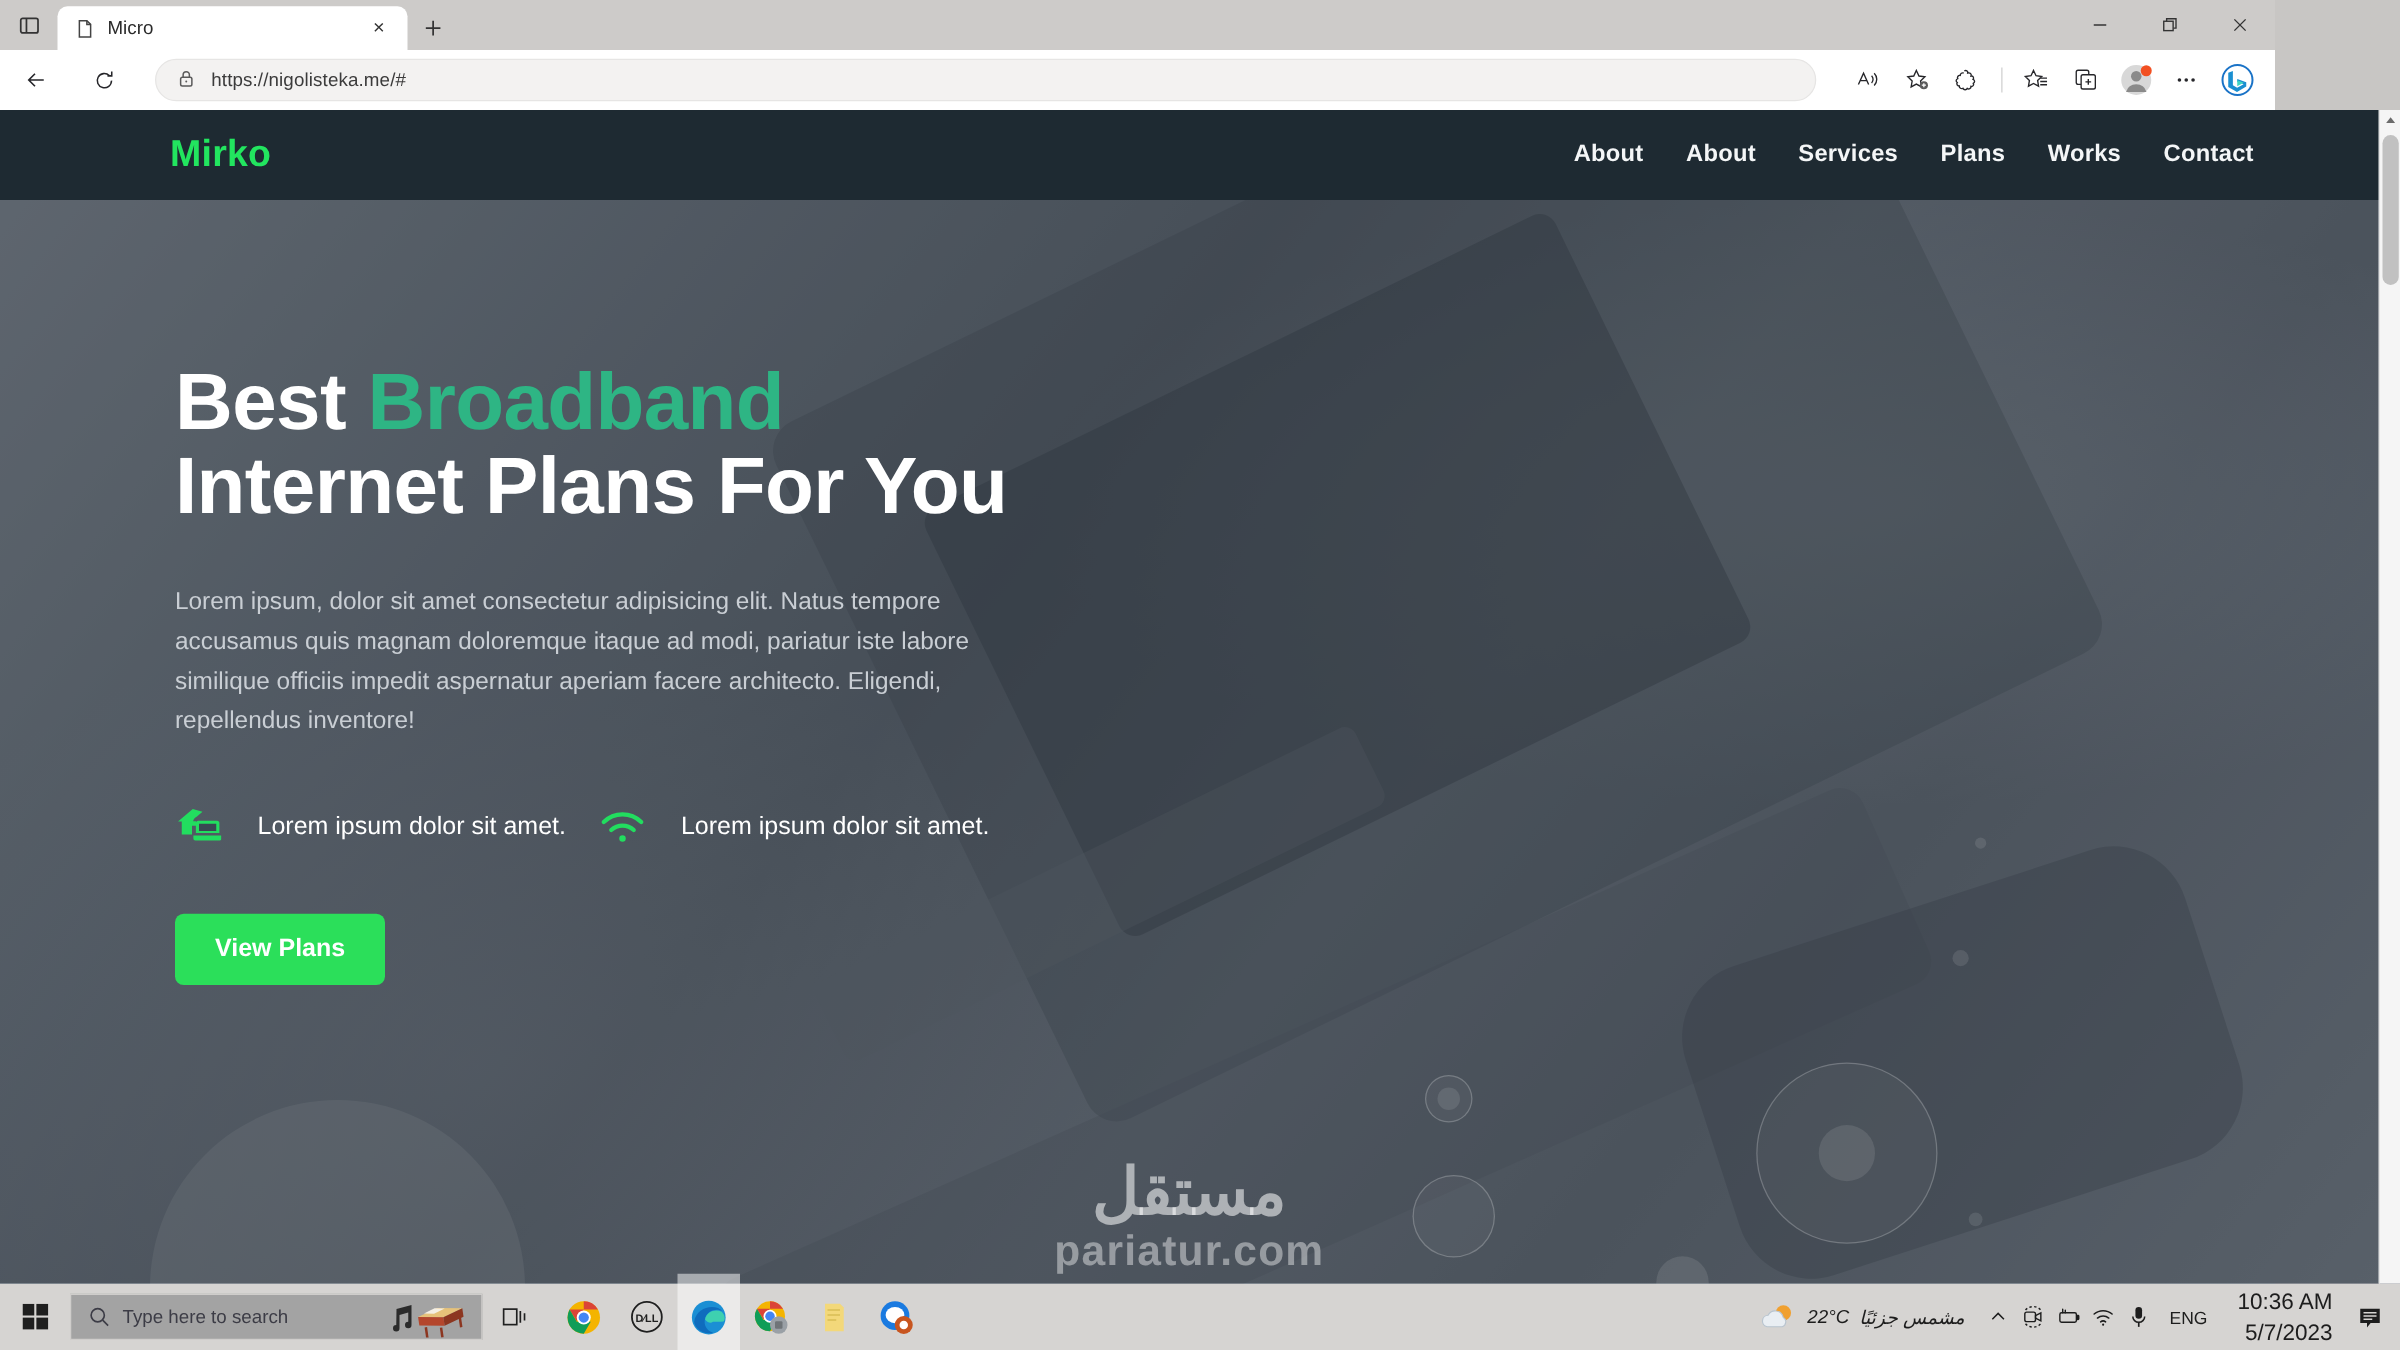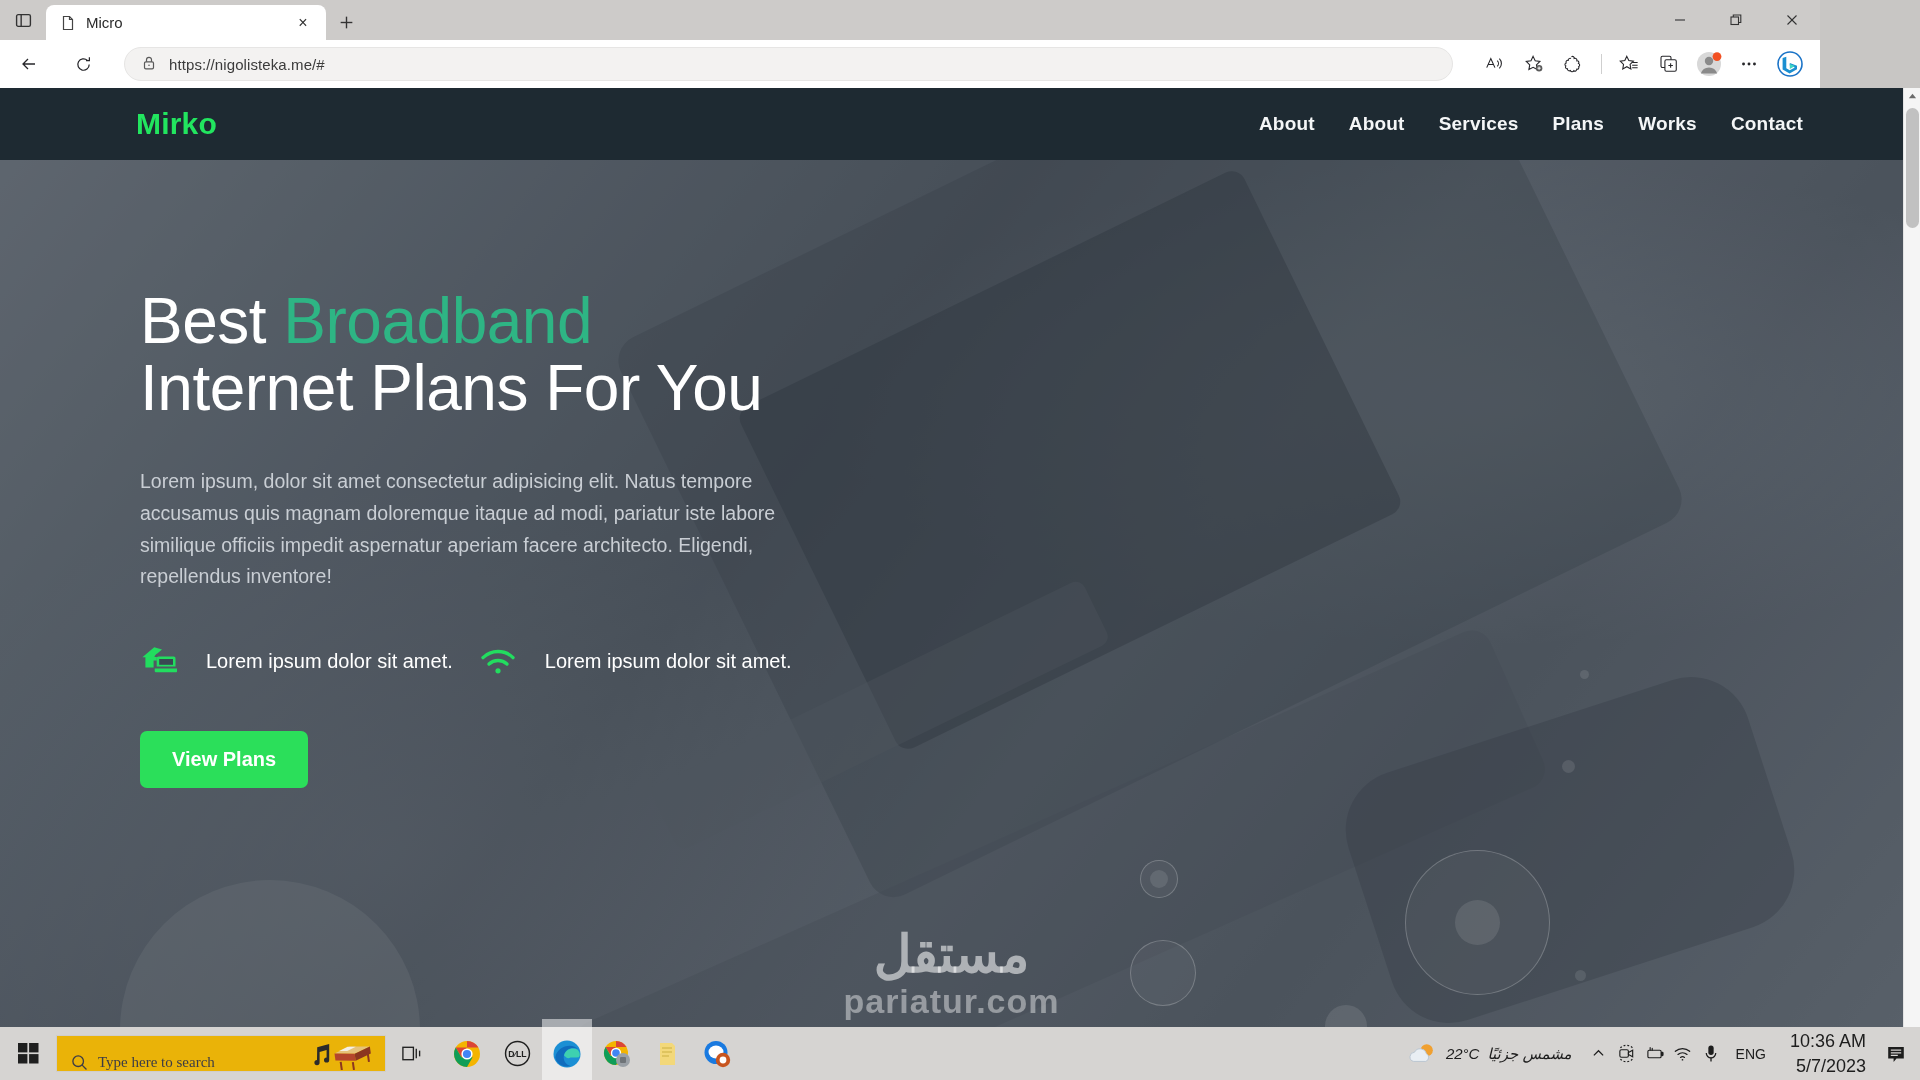--- a/index.html
+++ b/index.html
@@ -84,21 +84,21 @@
   .ps4 { width: 1000px; height: 170px; left: 560px; top: 660px; transform: rotate(-24deg); border-radius: 20px; background: rgba(96,104,114,.32); }
   .ps5 { width: 300px; height: 300px; left: 120px; top: 720px; border-radius: 50%; background: rgba(196,200,206,.30); }
   .ps6 { width: 420px; height: 260px; left: 1360px; top: 560px; transform: rotate(-18deg); border-radius: 60px; background: rgba(66,73,82,.35); }
   .hero-overlay { position: absolute; inset: 0; background: rgba(39,46,54,.52); }
 
   .deco-circle { position: absolute; border-radius: 50%; }
   .dc-ring { border: 1px solid rgba(255,255,255,.22); background: rgba(255,255,255,.04); }
   .dc-fill { background: rgba(255,255,255,.10); }
 
   .hero-content { position: relative; z-index: 5; padding: 128px 0 0 140px; max-width: 820px; }
-  .hero-title { font-size: 64px; line-height: 1.05; font-weight: normal; color: #ffffff; letter-spacing: -0.5px; }
+  .hero-title { font-size: 64px; line-height: 1.05; font-weight: bold; color: #ffffff; letter-spacing: -0.5px; }
   .hero-title .accent { color: #2eb584; }
   .hero-desc {
     margin-top: 44px; font-size: 19.5px; line-height: 1.62; color: #c9ced4;
     max-width: 770px; font-weight: 400;
   }
   .features { margin-top: 52px; display: flex; flex-direction: row; gap: 26px; }
   .feature { display: flex; align-items: center; gap: 28px; }
   .feature-icon { width: 38px; height: 34px; color: #22dd5f; display: flex; align-items: center; justify-content: center; flex:none;}
   .feature-text { font-size: 20px; color: #ffffff; font-weight: 400; }
   .cta { margin-top: 52px; }
@@ -121,22 +121,22 @@
   .sb-arrow { height: 17px; display:flex; align-items:center; justify-content:center; color:#6b6b6b; }
   .sb-thumb { position:absolute; top: 20px; left: 2px; width: 13px; height: 120px; background: #c1c1c1; border-radius: 7px; }
 
   
   .taskbar {
     position: absolute; left: 0; bottom: 0; width: 1920px; height: 53px;
     background: #d6d4d2; display: flex; align-items: center;
   }
   .start-btn { width: 56px; height: 53px; display: flex; align-items: center; justify-content: center; }
   .search-box {
-    width: 330px; height: 37px; background: #eab308; display: flex; align-items: flex-end;
-    padding: 0 10px 0 14px; gap: 10px; border: 1px solid #cfcdcb; position: relative; font-family: Liberation Serif, serif;
+    width: 330px; height: 37px; background: #a3a3a3; display: flex; align-items: center;
+    padding: 0 10px 0 14px; gap: 10px; border: 1px solid #cfcdcb; position: relative;
   }
   .search-placeholder { font-size: 15px; color: #3c3c46; flex:1; white-space:nowrap; }
   .search-deco { width: 62px; height: 34px; flex:none; display:flex; align-items:center; }
   .taskview-btn { width: 50px; height: 53px; display:flex; align-items:center; justify-content:center; color:#1f1f1f;}
   .tb-apps { display: flex; align-items: center; height: 53px; margin-left: 6px; }
   .tb-app { width: 50px; height: 70px; display:flex; align-items:center; justify-content:center; position: relative; }
   .tb-app.active { background: rgba(255,255,255,.50); }
   .tb-app .underline { position:absolute; bottom:0; left:7px; right:7px; height:3px; background:#1977d4; border-radius:2px;}
   .tray { margin-left: auto; display: flex; align-items: center; height: 53px; padding-right: 4px; }
   .weather { display:flex; align-items:center; gap:8px; padding: 0 10px 0 14px; }

